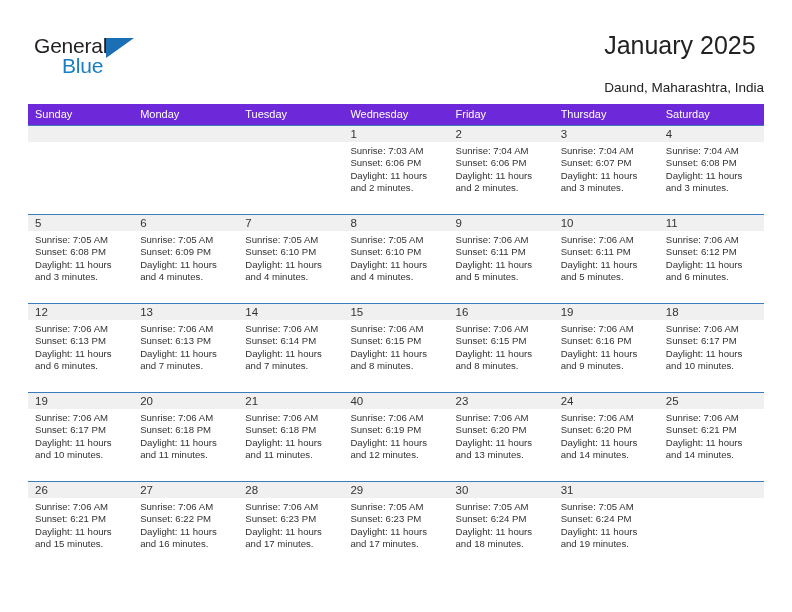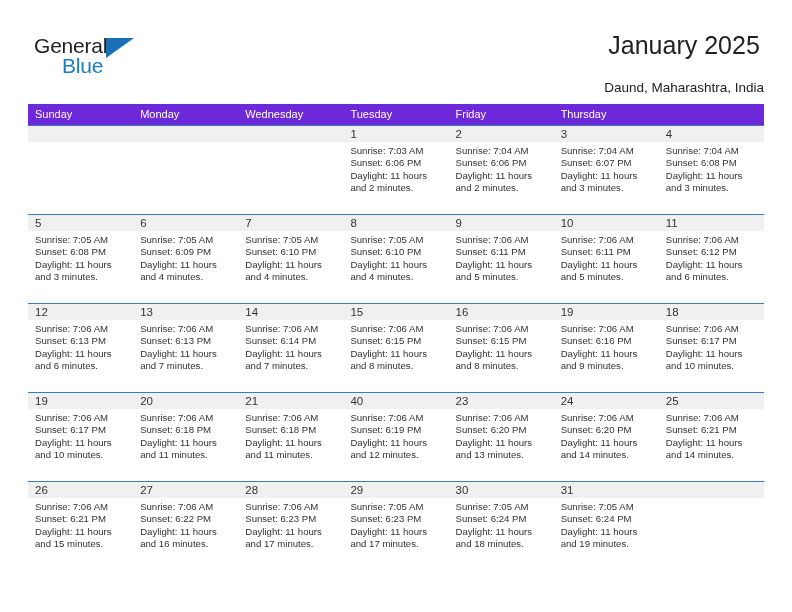--- a/index.html
+++ b/index.html
@@ -61,21 +61,21 @@
     width: 0;
     height: 0;
     border-left: 28px solid #1a6fb5;
     border-bottom: 20px solid transparent;
   }
 
   .title-block {
     position: absolute;
     right: 0;
     top: 0;
-    text-align: center;
+    text-align: left;
   }
   .cal-title {
     font-size: 25px;
     color: #222222;
     line-height: 34px;
     white-space: nowrap;
   }
   .cal-subtitle {
     font-size: 13.5px;
     color: #222222;
@@ -176,24 +176,25 @@
       <div class="cal-subtitle">Daund, Maharashtra, India</div>
     </div>
 
   </div>
 
   <div class="calendar">
 
     <div class="dow-row">
       <div class="dow-cell">Sunday</div>
       <div class="dow-cell">Monday</div>
+      <div class="dow-cell">Tuesday</div>
       <div class="dow-cell">Wednesday</div>
-      <div class="dow-cell">Tuesday</div>
       <div class="dow-cell">Friday</div>
       <div class="dow-cell">Thursday</div>
+      <div class="dow-cell">Saturday</div>
     </div>
 
     <div class="week-row">
       <div class="daynum-band"></div>
       <div class="week-inner">
         <div class="day-cell">
           <div class="daynum"></div>
           <div class="detail">
             <div></div>
             <div></div>

